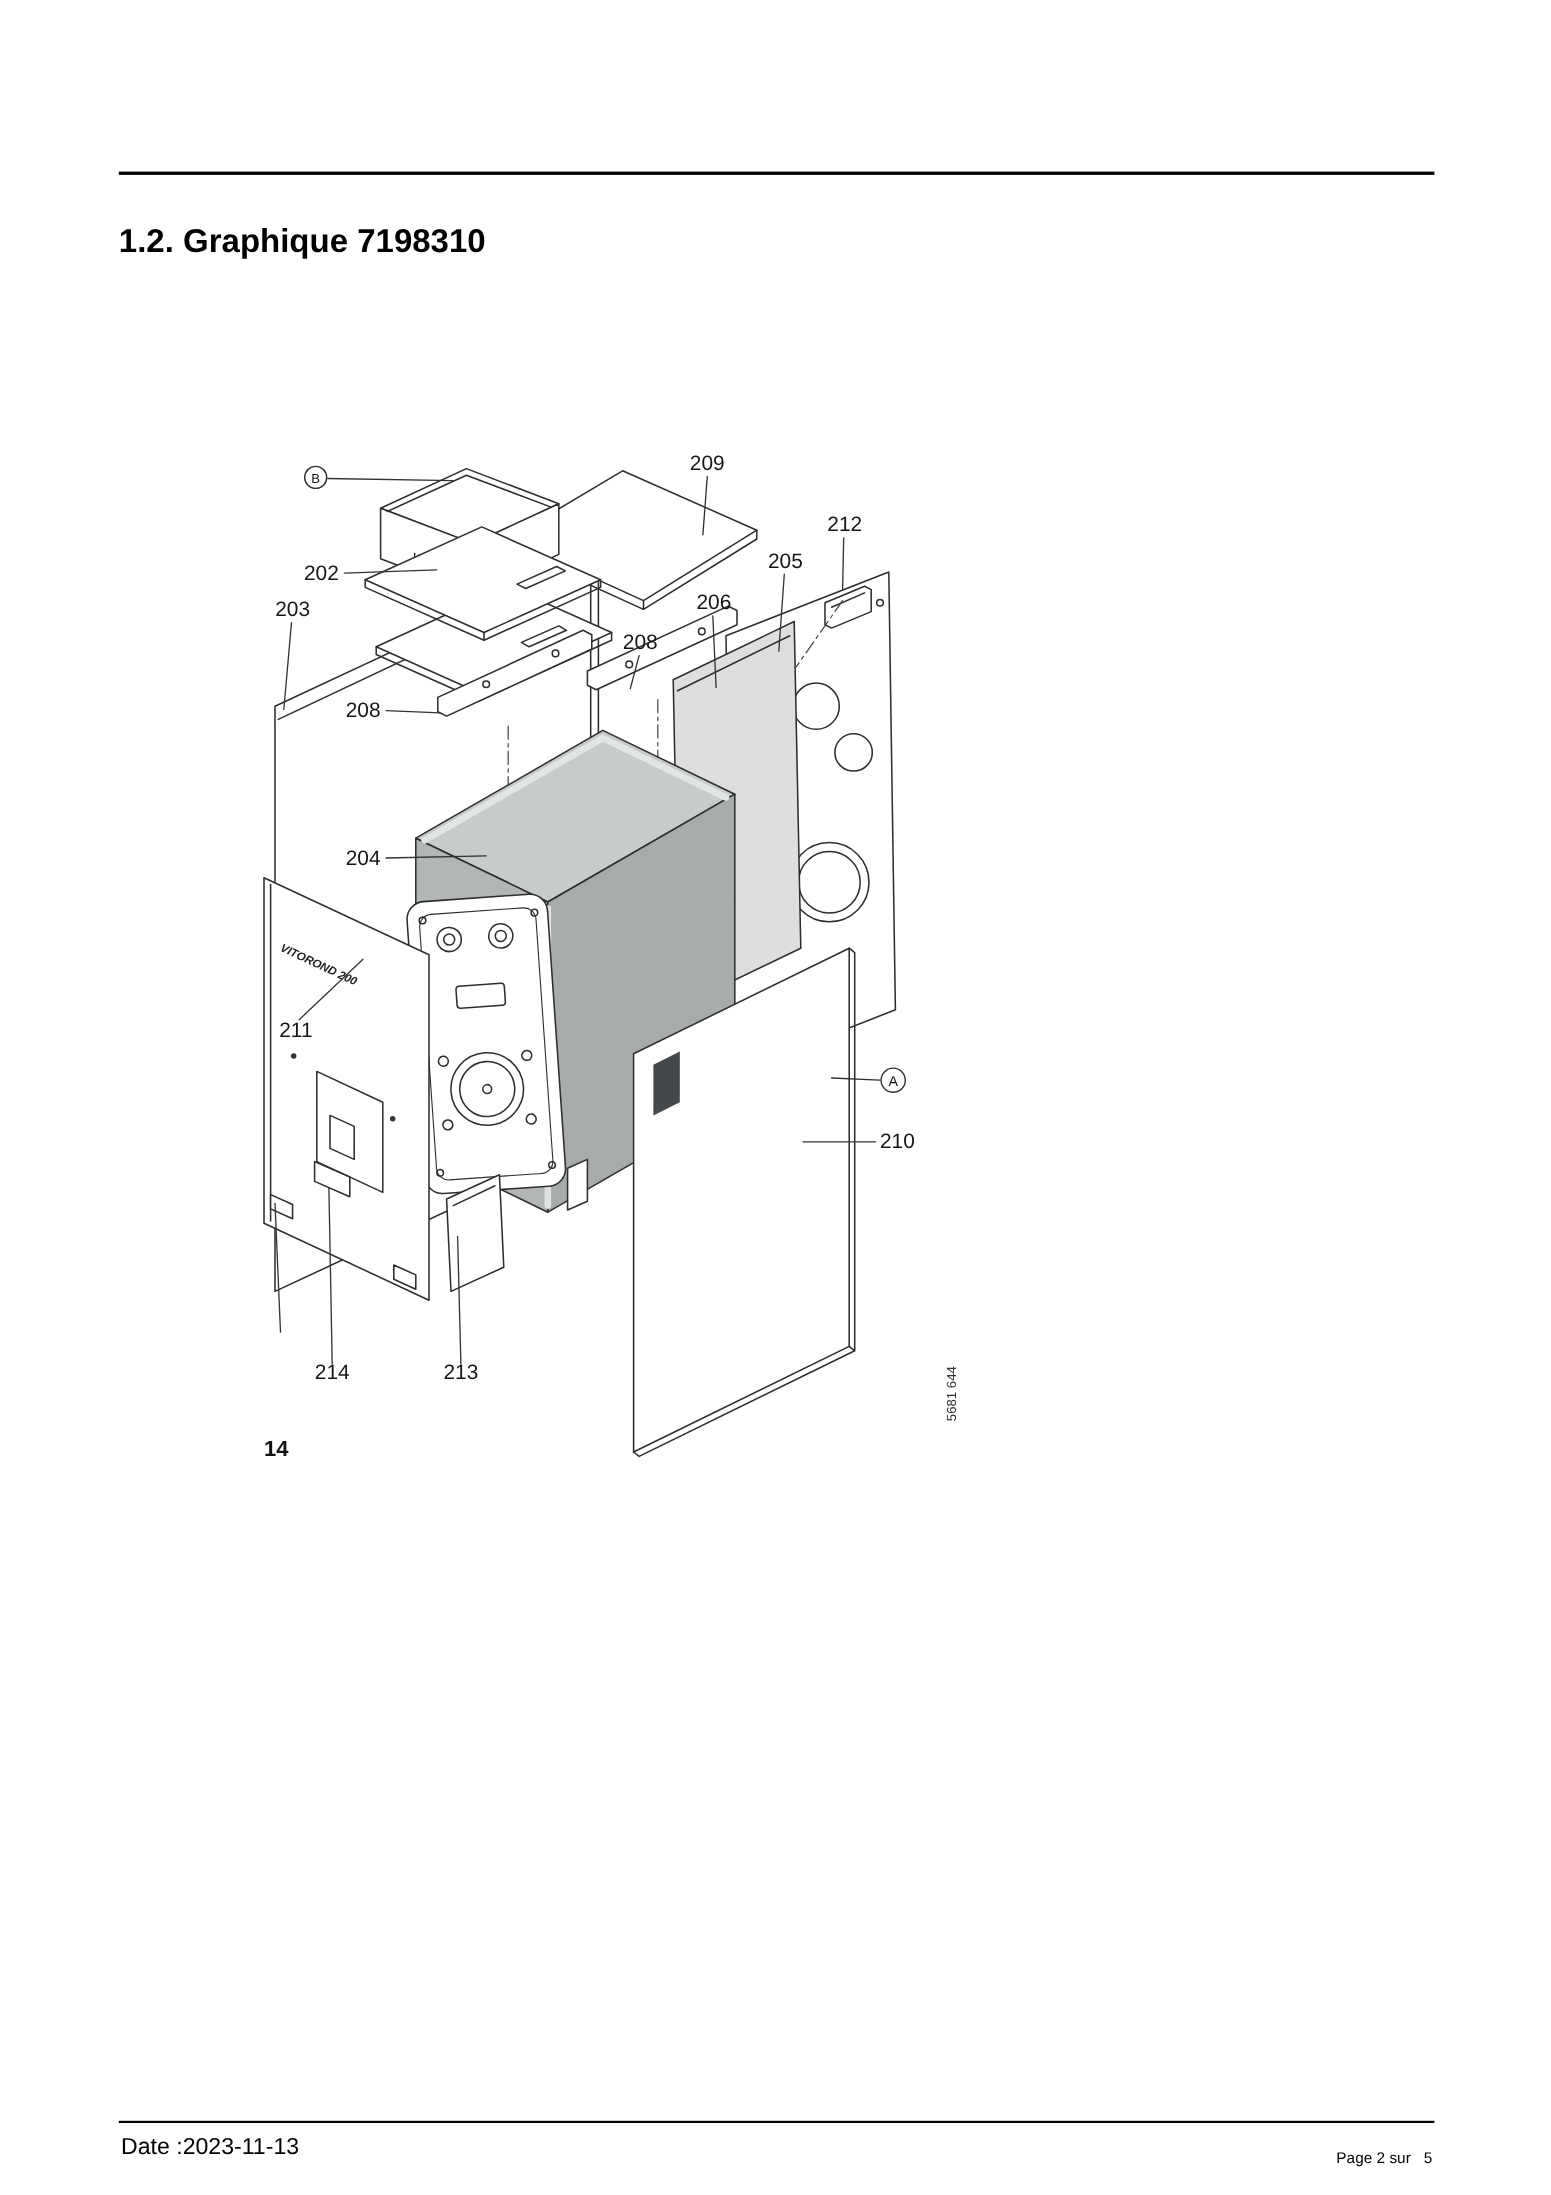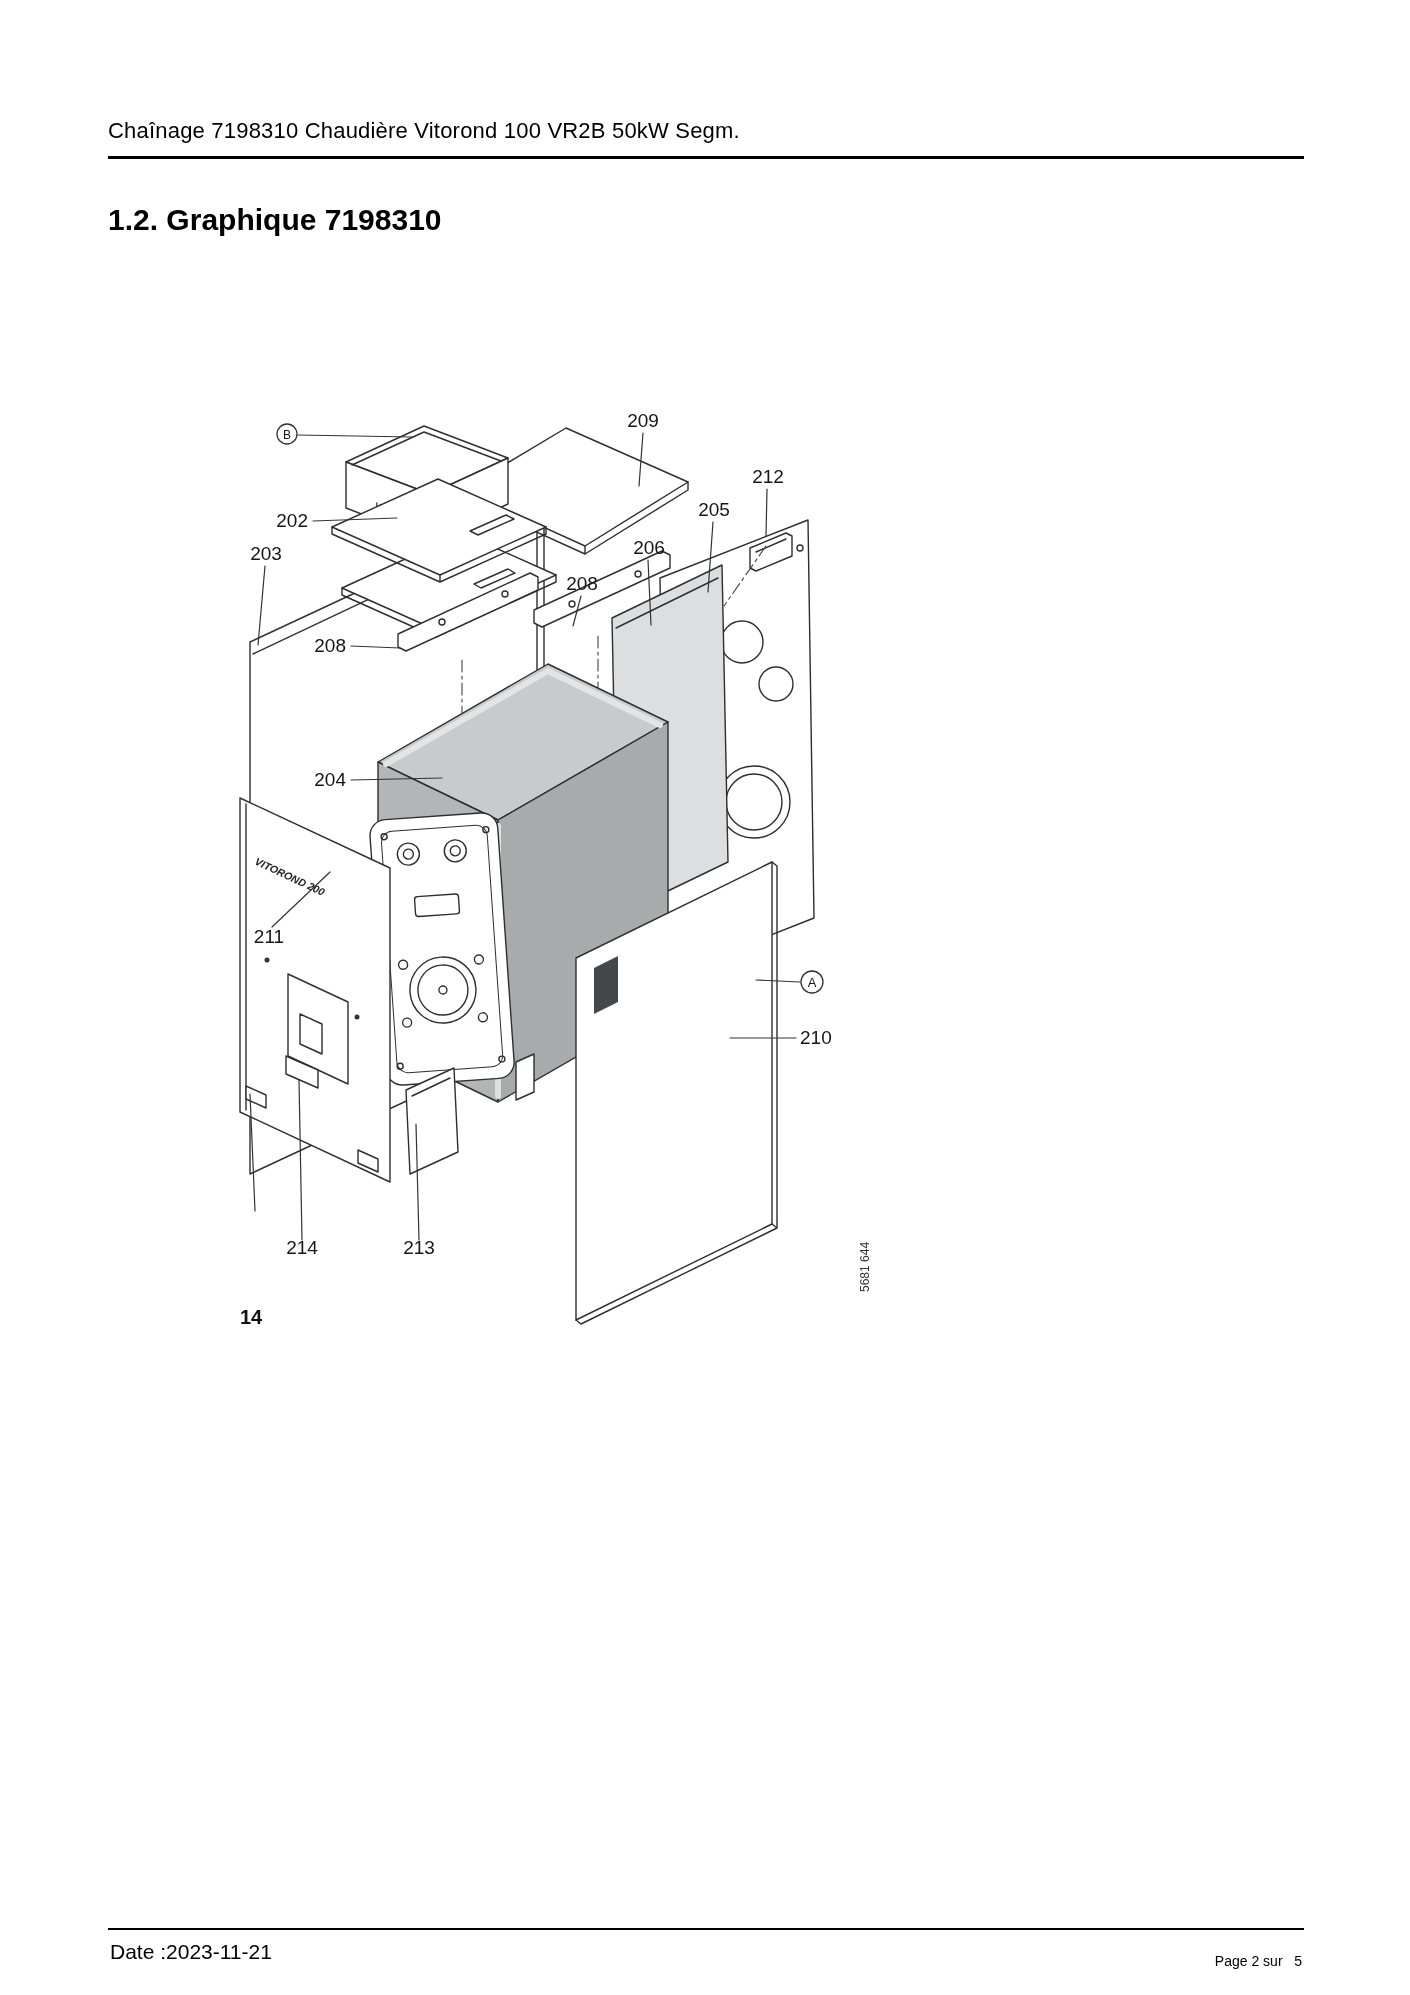--- a/index.html
+++ b/index.html
@@ -16,21 +16,20 @@
   .footer-rule  { position:absolute; left:108px; top:1928px; width:1196px; height:2px; background:#000; }
   .footer-date  { position:absolute; left:110px; top:1940px; font-size:21px; }
   .footer-page  { position:absolute; right:108px; top:1940px; font-size:14px; white-space:pre;margin-top:13px; }
   .callout-num { font-size:19px; fill:#161616; }
 </style>
 </head>
 <body>
 
 <div class="page">
 
-  <div class="header-title">Chaînage 7198310 Chaudière Vitorond 100 VR2B 50kW Segm.</div>
   <div class="header-rule"></div>
   <h1 class="section-title">1.2. Graphique 7198310</h1>
 
   <svg class="diagram" viewBox="0 0 1410 1995">
     <g stroke="#2e2e2e" stroke-width="1.4" fill="none" stroke-linejoin="round" stroke-linecap="round">
 
       <g>
         <path fill="#ffffff" d="M250,642 L537,508 L537,1040 L250,1174 Z"></path>
         <path d="M253,654 L532,522"></path>
         <path d="M537,508 L544,512 L544,1044 L537,1040"></path>
@@ -194,16 +193,16 @@
         <text class="callout-num" x="269" y="943" text-anchor="middle">211</text>
         <text class="callout-num" x="800" y="1044" text-anchor="start">210</text>
         <text class="callout-num" x="255" y="1225" text-anchor="middle"></text>
         <text class="callout-num" x="302" y="1254" text-anchor="middle">214</text>
         <text class="callout-num" x="419" y="1254" text-anchor="middle">213</text>
       </g>
     </g>
   </svg>
 
   <div class="footer-rule"></div>
-  <div class="footer-date">Date :2023-11-21</div>
+  <div class="footer-date">Date :2023-11-13</div>
   <div class="footer-page">Page 2 sur   5</div>
 
 </div>
 
 </body></html>

